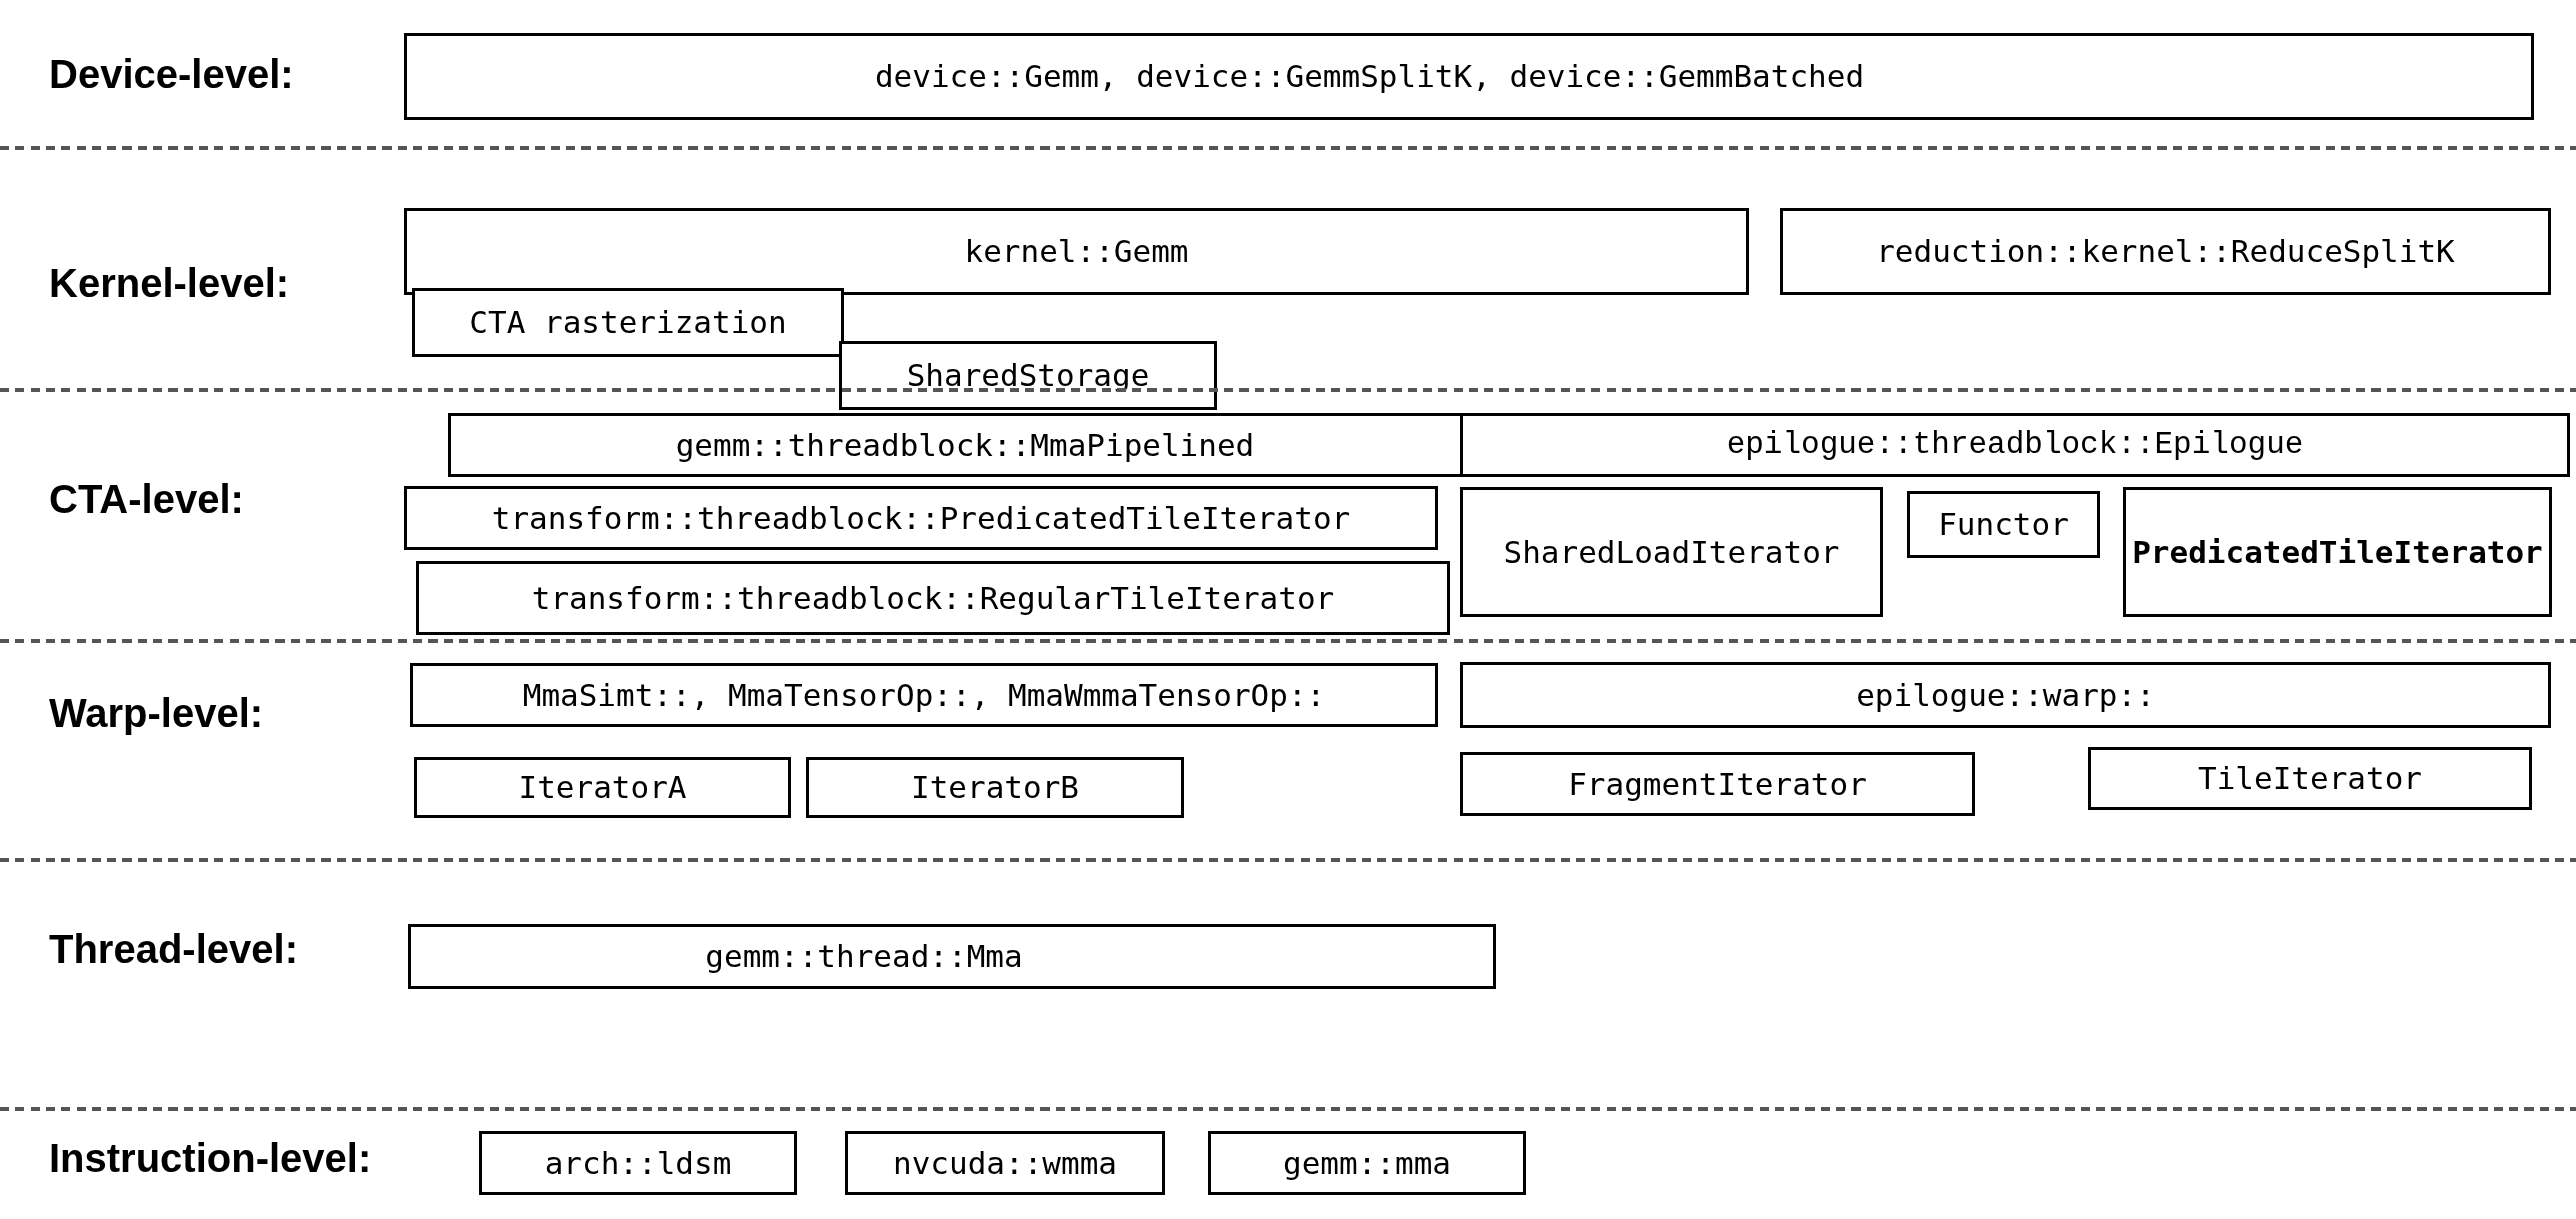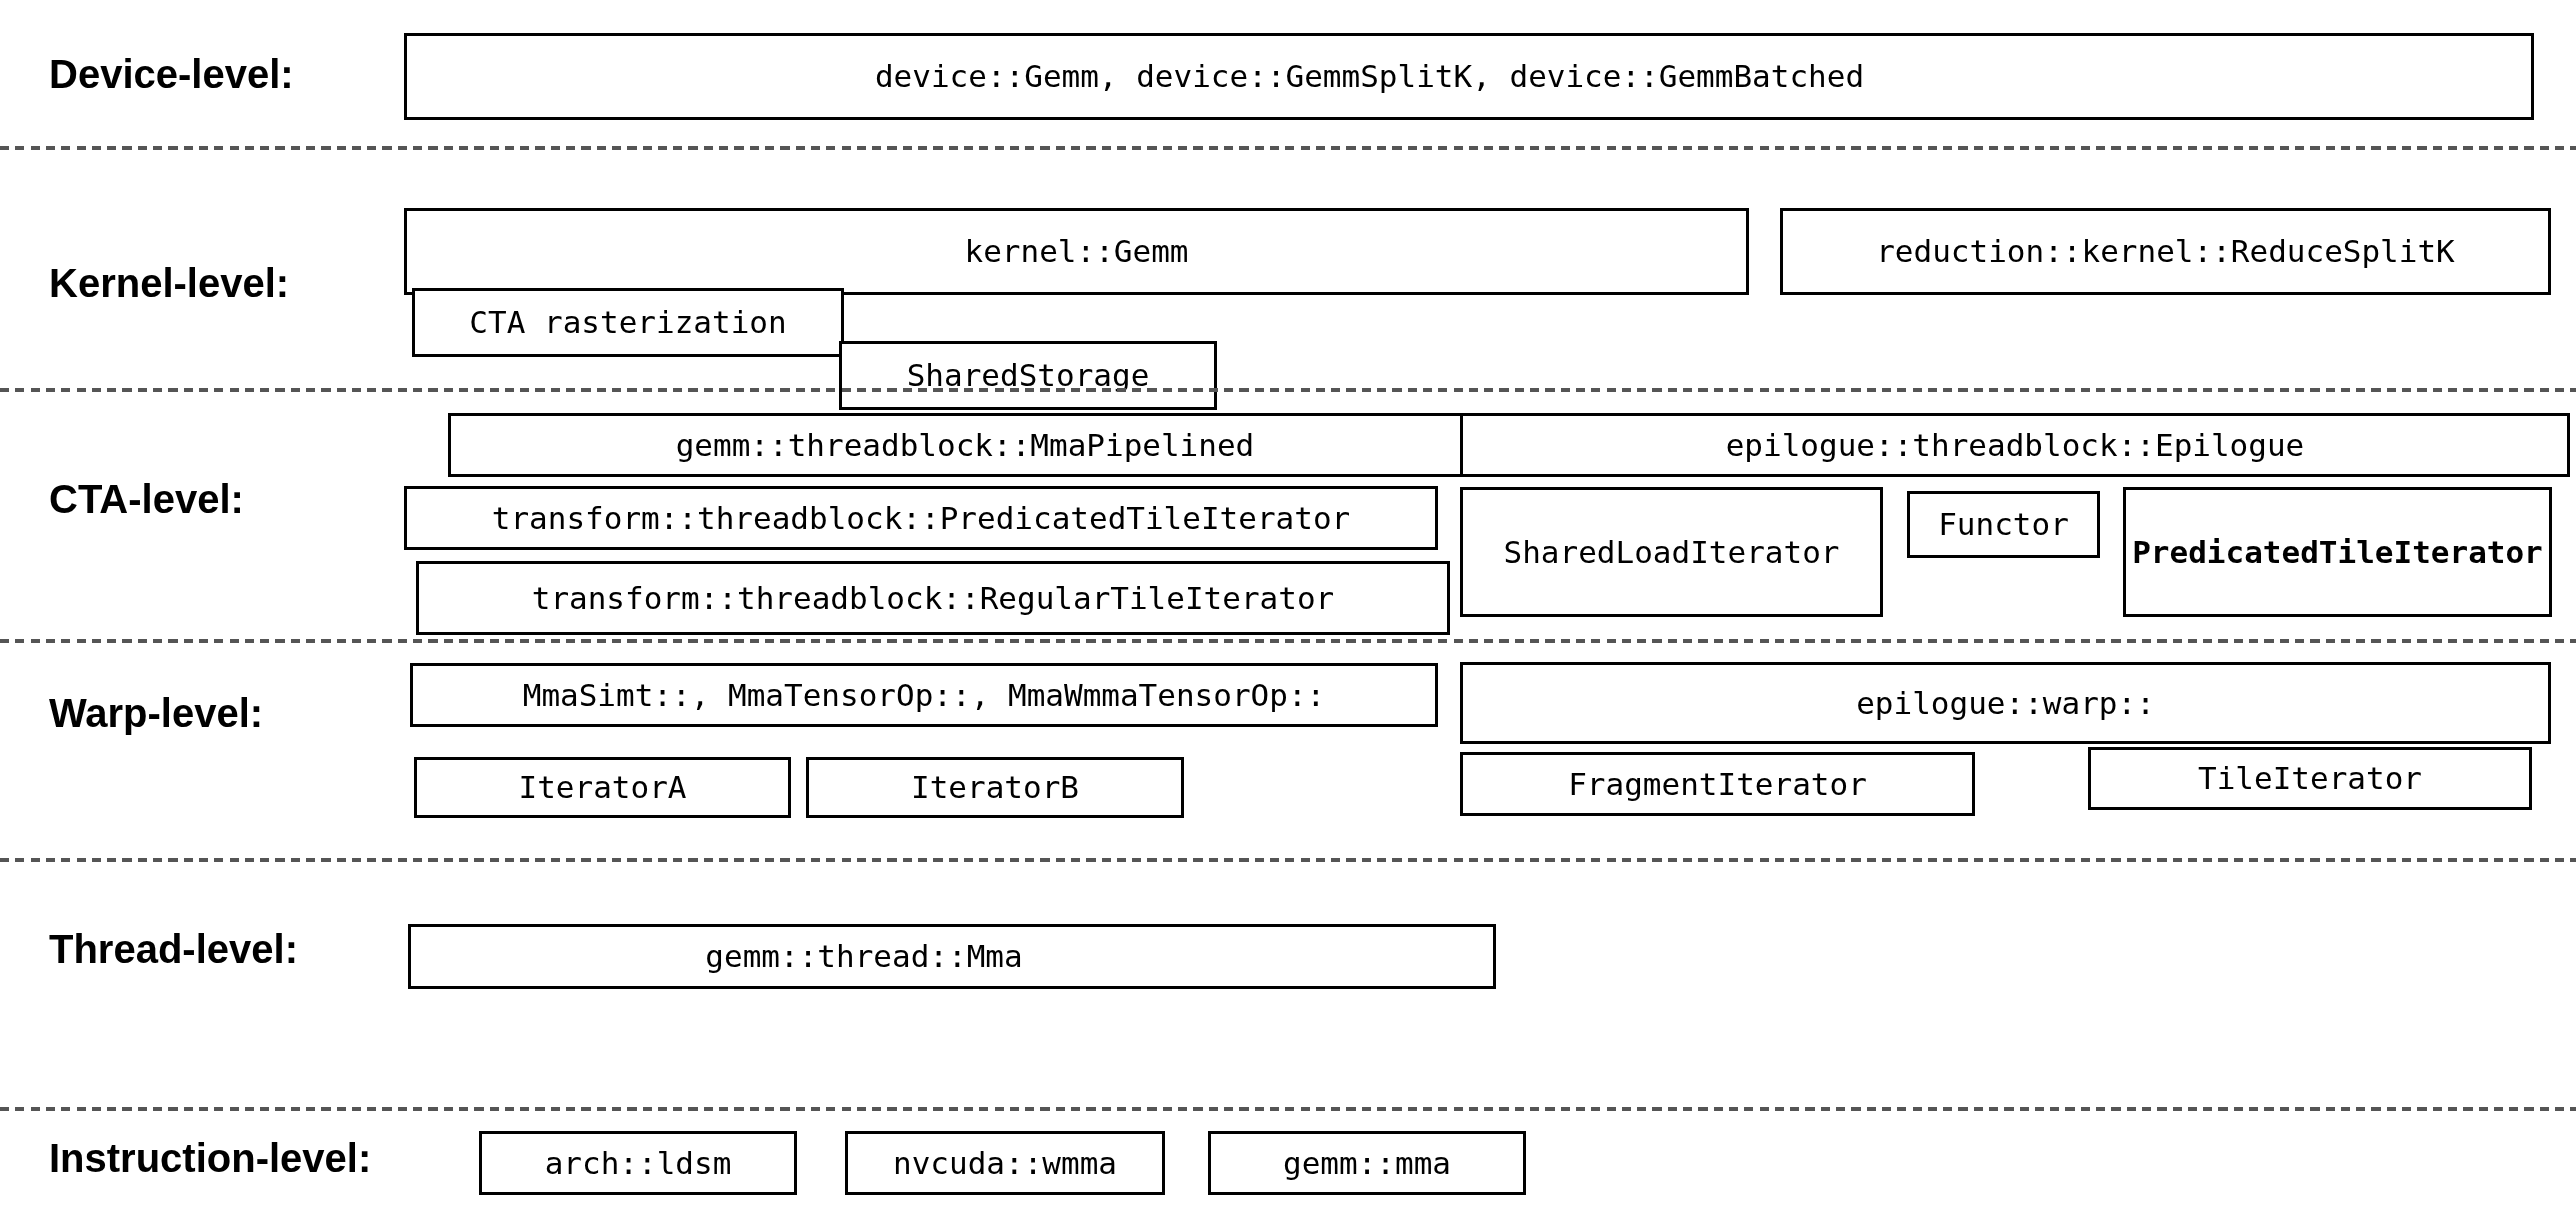--- a/index.html
+++ b/index.html
@@ -65,30 +65,30 @@
   <div class="box" style="left: 1780px; top: 208px; width: 771px; height: 87px;">reduction::kernel::ReduceSplitK</div>
   <div class="box" style="left: 412px; top: 288px; width: 432px; height: 69px;">CTA rasterization</div>
   <div class="box" style="left: 839px; top: 305px; width: 378px; height: 69px; margin-top: 36px;">SharedStorage</div>
 
   <div class="divider" style="top: 388px;"></div>
 
   <div class="level-label" style="top: 476px;">CTA-level:</div>
   <div class="box" style="left: 404px; top: 413px; width: 1034px; height: 64px; margin-left: 44px;">gemm::threadblock::MmaPipelined</div>
   <div class="box" style="left: 404px; top: 486px; width: 1034px; height: 64px;">transform::threadblock::PredicatedTileIterator</div>
   <div class="box" style="left: 416px; top: 561px; width: 1034px; height: 74px;">transform::threadblock::RegularTileIterator</div>
-  <div class="box" style="left: 1460px; top: 413px; width: 1110px; height: 64px;">epilogue::threadblock::Epilogue</div>
+  <div class="box" style="left: 1460px; top: 413px; width: 1110px; height: 64px; font-family: Liberation Mono, monospace;">epilogue::threadblock::Epilogue</div>
   <div class="box" style="left: 1460px; top: 487px; width: 423px; height: 130px;">SharedLoadIterator</div>
   <div class="box" style="left: 1907px; top: 491px; width: 193px; height: 67px;">Functor</div>
   <div class="box" style="left: 2123px; top: 487px; width: 429px; height: 130px; font-weight: bold;">PredicatedTileIterator</div>
 
   <div class="divider" style="top: 639px;"></div>
 
   <div class="level-label" style="top: 690px;">Warp-level:</div>
   <div class="box" style="left: 410px; top: 663px; width: 1028px; height: 64px;">MmaSimt::, MmaTensorOp::, MmaWmmaTensorOp::</div>
-  <div class="box" style="left: 1460px; top: 662px; width: 1091px; height: 82px;">epilogue::warp::</div>
+  <div class="box" style="left: 1460px; top: 662px; width: 1091px; height: 66px;">epilogue::warp::</div>
   <div class="box" style="left: 414px; top: 757px; width: 377px; height: 61px;">IteratorA</div>
   <div class="box" style="left: 806px; top: 757px; width: 378px; height: 61px;">IteratorB</div>
   <div class="box" style="left: 1460px; top: 752px; width: 515px; height: 64px;">FragmentIterator</div>
   <div class="box" style="left: 2088px; top: 747px; width: 444px; height: 63px;">TileIterator</div>
 
   <div class="divider" style="top: 858px;"></div>
 
   <div class="level-label" style="top: 926px;">Thread-level:</div>
   <div class="box bias-left-md" style="left: 408px; top: 924px; width: 1088px; height: 65px;">gemm::thread::Mma</div>
 

